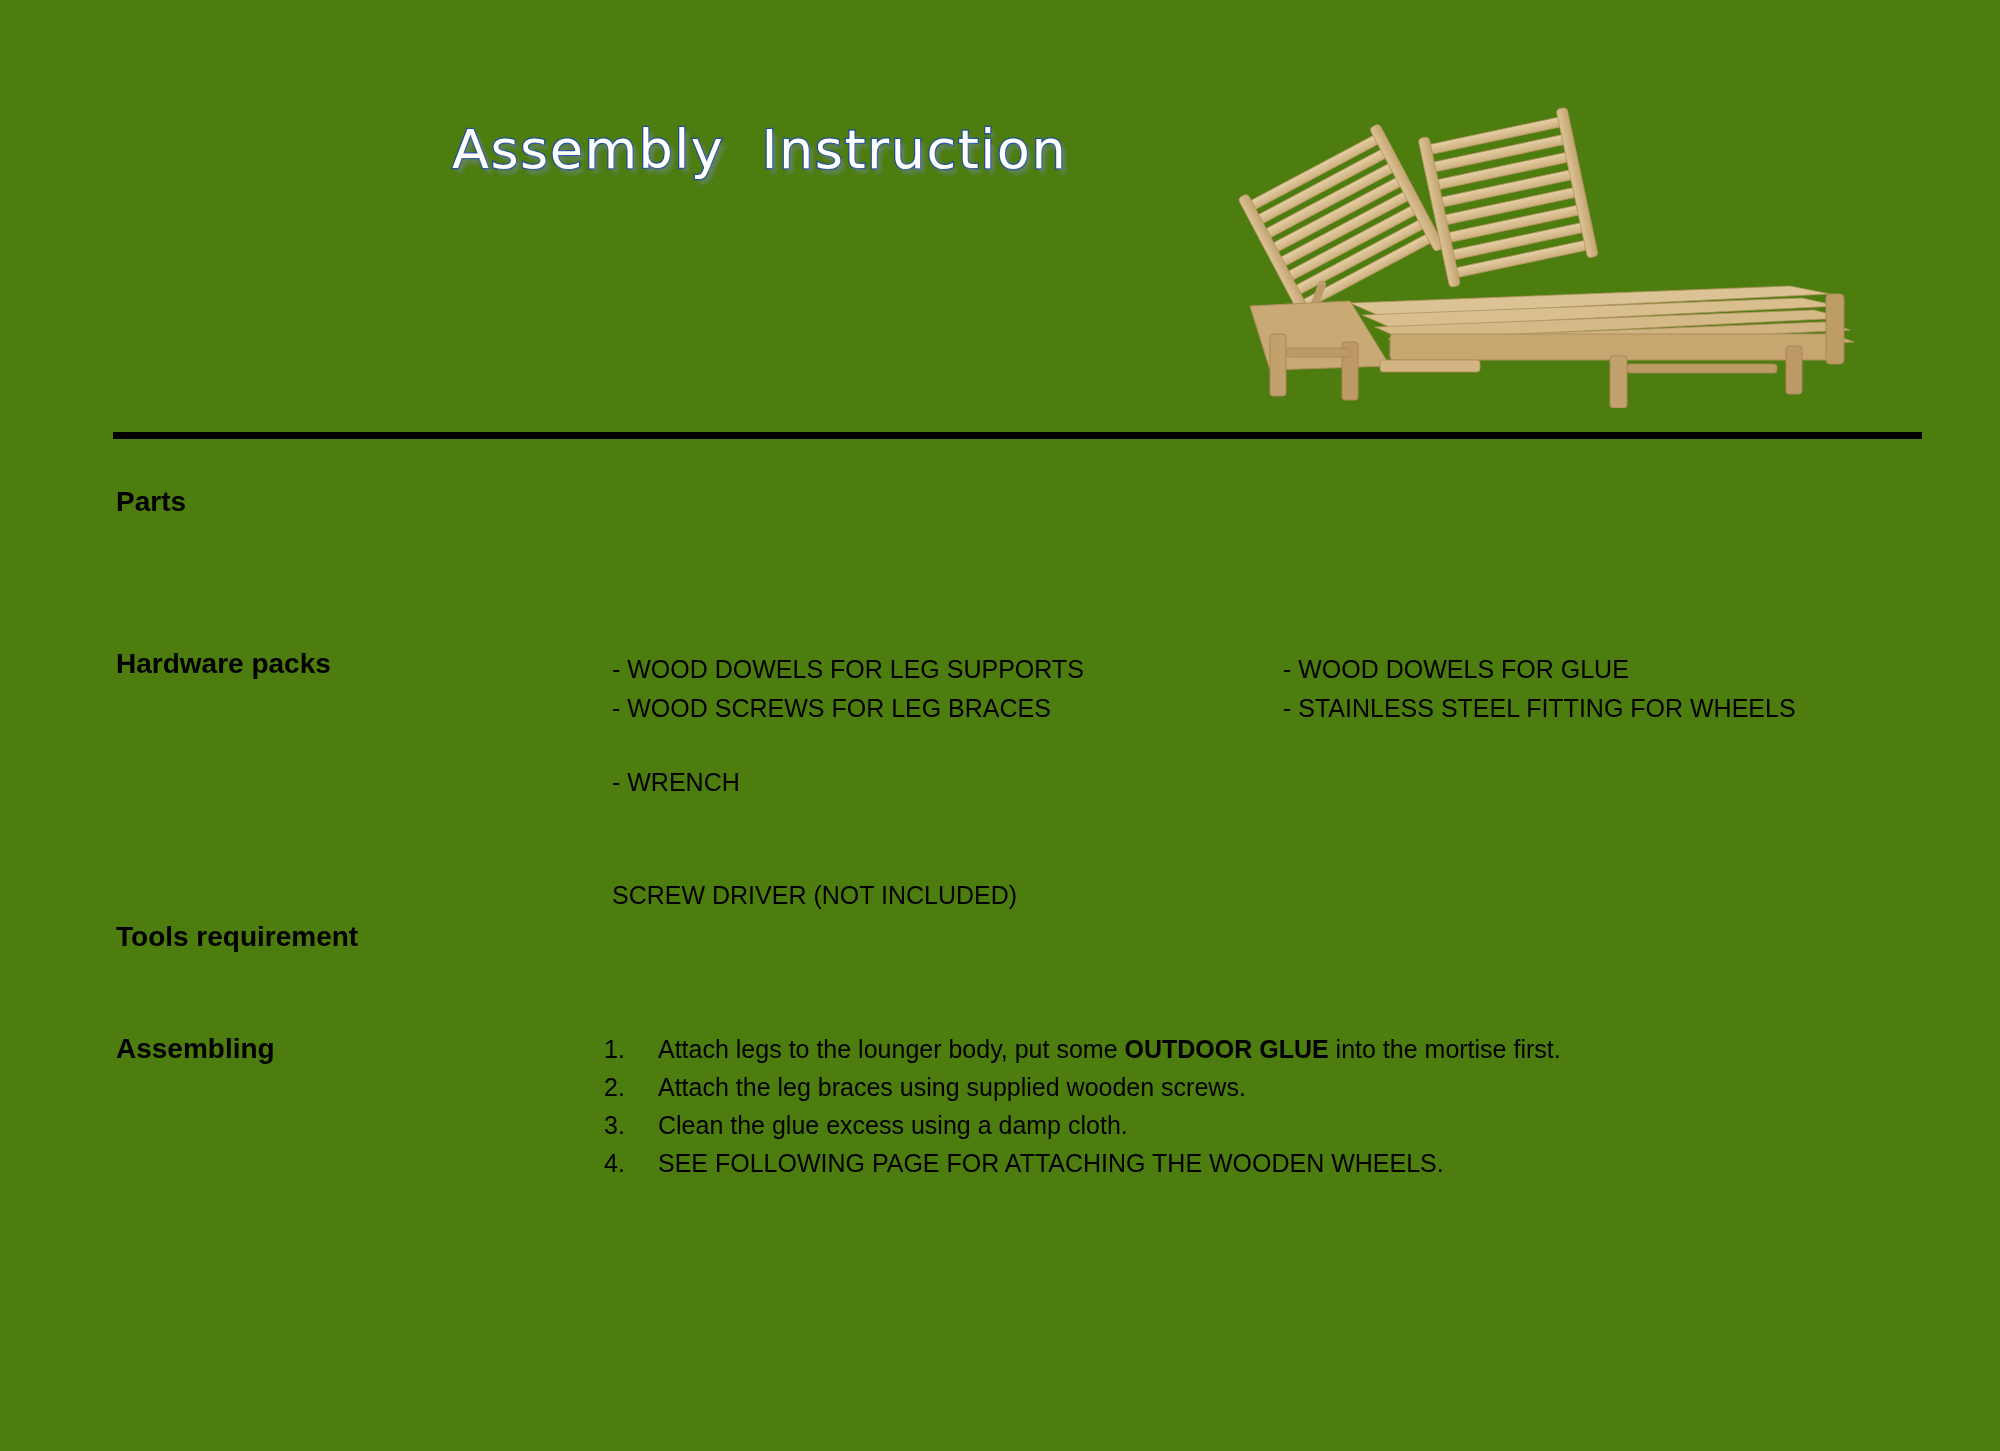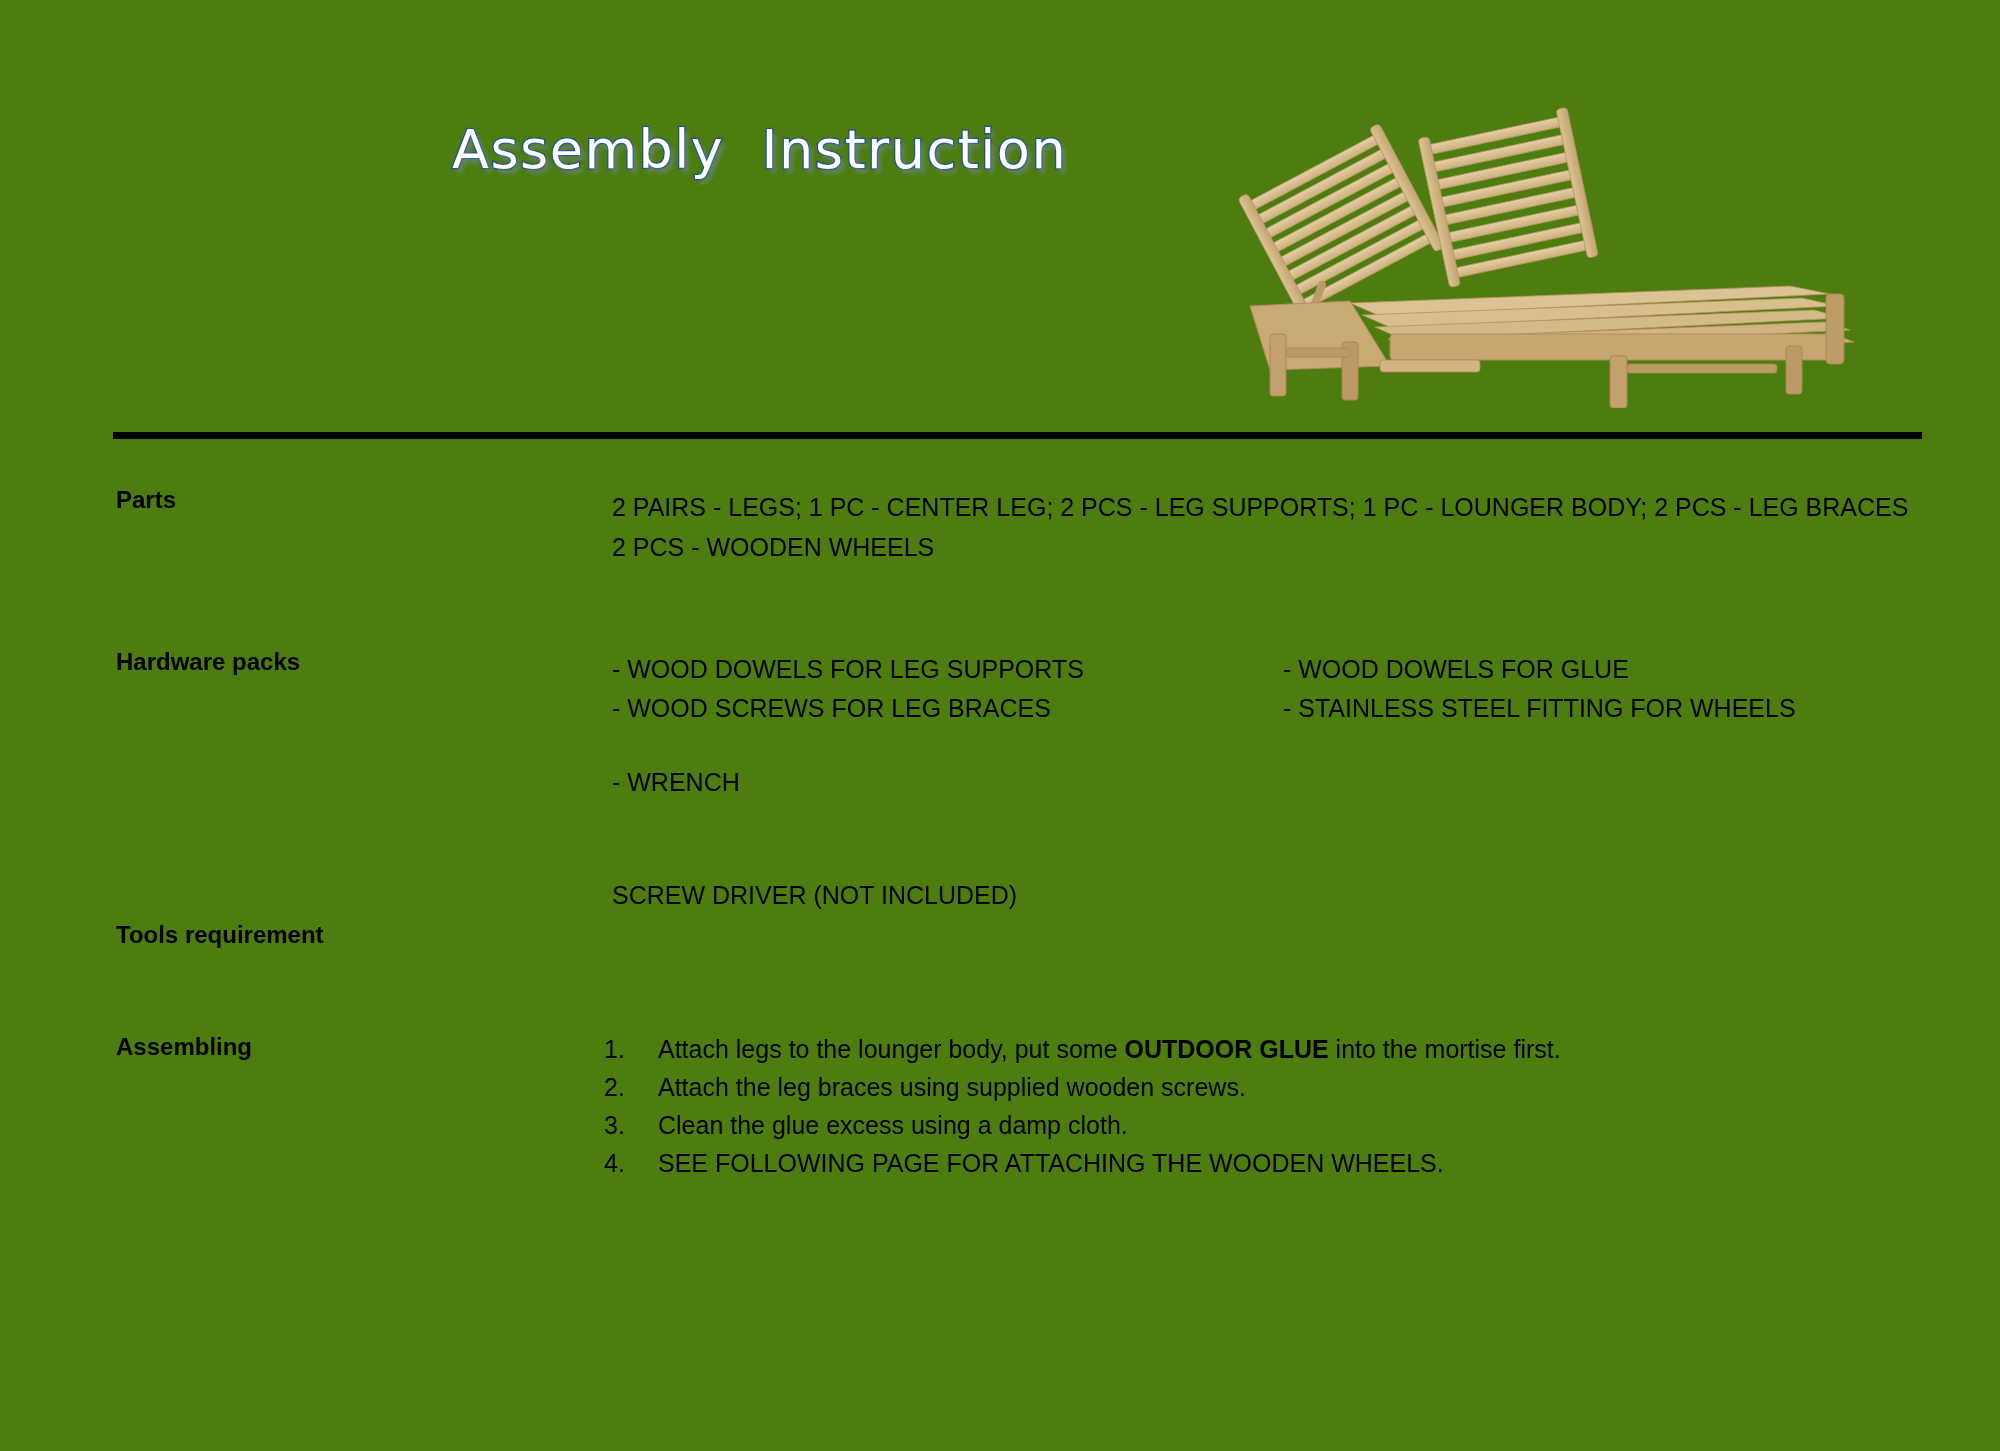--- a/index.html
+++ b/index.html
@@ -55,21 +55,21 @@
     top: 432px;
     width: 1809px;
     height: 7px;
     background: #000000;
   }
 
   
   .heading {
     position: absolute;
     left: 116px;
-    font-size: 24px;
+    font-size: 28px;
     font-weight: 700;
     color: #000000;
     white-space: nowrap;
   }
   .h-parts    { top: 486px; }
   .h-hardware { top: 648px; }
   .h-tools    { top: 877px; margin-top: 44px; }
   .h-assembling { top: 1033px; }
 
   
@@ -192,24 +192,20 @@
       <rect x="56" y="250" width="64" height="9" rx="3" fill="#BC9A66" stroke="#A8875A" stroke-width="0.8"></rect>
       <rect x="397" y="266" width="150" height="9" rx="3" fill="#BC9A66" stroke="#A8875A" stroke-width="0.8"></rect>
 
       <rect x="150" y="262" width="100" height="12" rx="3" fill="#D2B582" stroke="#AE8D5C" stroke-width="0.8"></rect>
     </svg>
   </div>
 
   <div class="rule"></div>
 
   <div class="heading h-parts">Parts</div>
-  <div class="body-text parts-block">
-    <div class="line">2 PAIRS - LEGS;   1 PC - CENTER LEG;   2 PCS - LEG SUPPORTS;  1 PC - LOUNGER BODY;  2 PCS - LEG BRACES</div>
-    <div class="line">2 PCS - WOODEN WHEELS</div>
-  </div>
 
   <div class="heading h-hardware">Hardware packs</div>
   <div class="body-text hw-col-left">
     <div class="line">- WOOD DOWELS FOR LEG SUPPORTS</div>
     <div class="line">- WOOD SCREWS FOR LEG BRACES</div>
   </div>
   <div class="body-text hw-col-right">
     <div class="line">- WOOD DOWELS FOR GLUE</div>
     <div class="line">- STAINLESS STEEL FITTING FOR WHEELS</div>
   </div>

